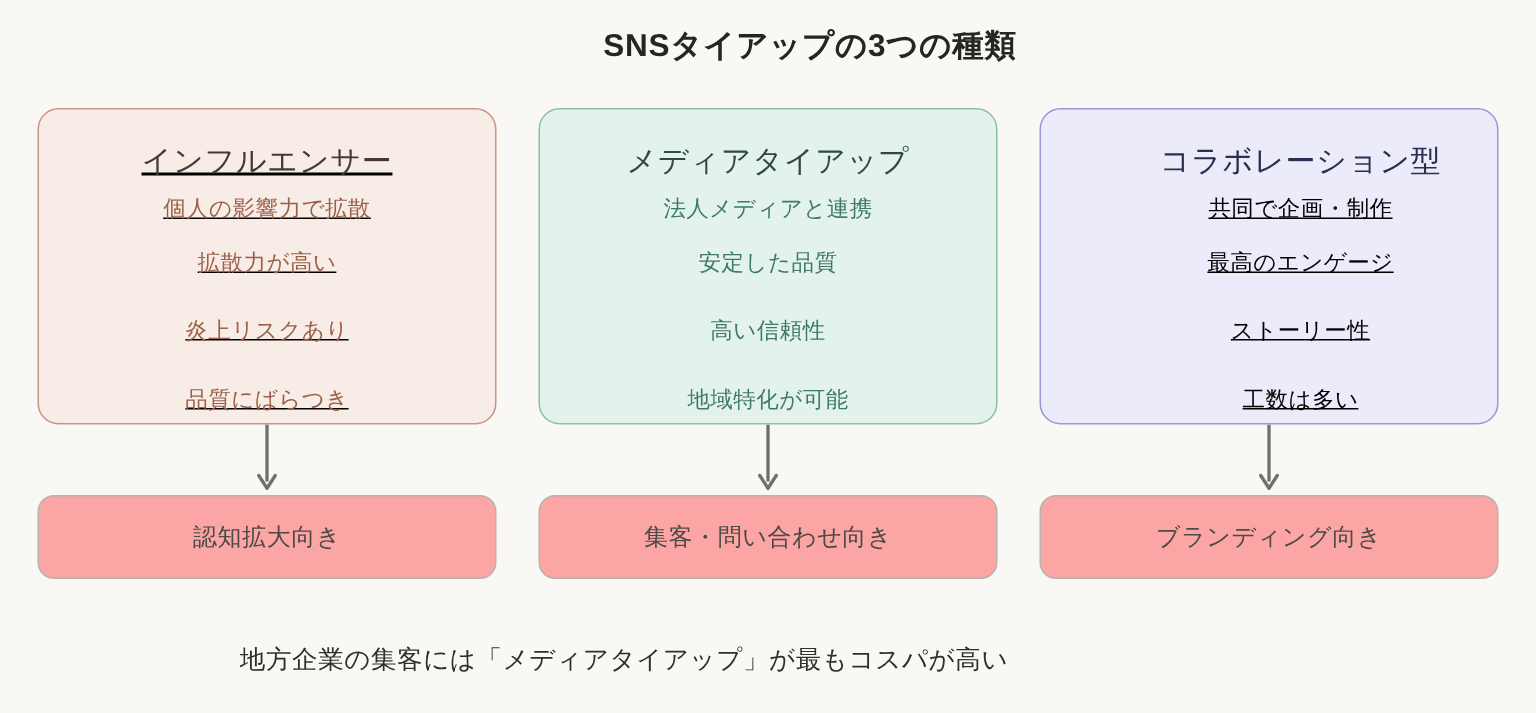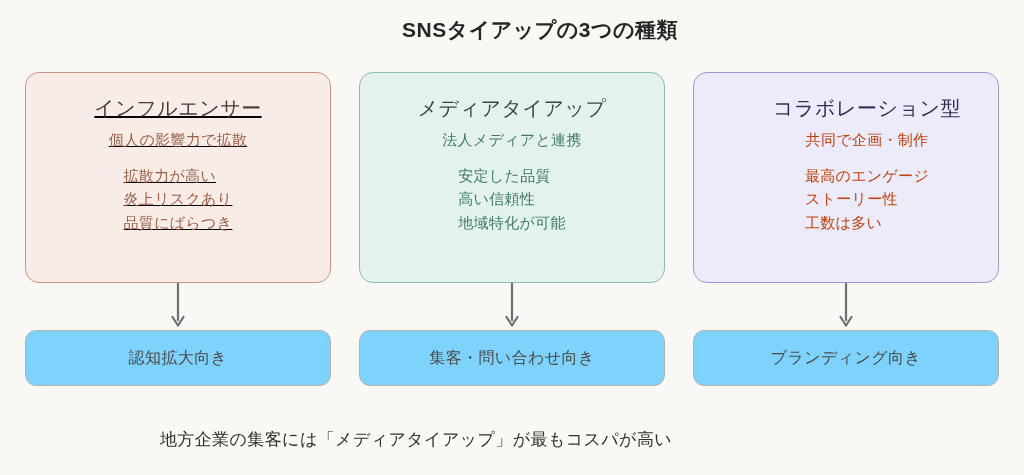--- a/index.html
+++ b/index.html
@@ -70,21 +70,22 @@
   }
   .card-sub {
     font-size: 15px;
     line-height: 1.4;
     margin-bottom: 16px;
     letter-spacing: 0.3px;
   }
   .card-points {
     display: flex;
     flex-direction: column;
-    gap: 3px;
+    align-items: center;
+    gap: 25px;
   }
   .card-point {
     font-size: 15px;
     line-height: 1.35;
     letter-spacing: 0.3px;
   }
 
   
   .card.theme-rose {
     background: #f8ece7;
@@ -105,36 +106,36 @@
   .theme-green .card-point { color: #3d7b67; }
 
   
   .card.theme-purple {
     background: #ecebf9;
     border-color: #9b97d9;
     padding-left: 42px;
   }
   .theme-purple .card-title { color: #2d2d52; }
   .theme-purple .card-sub,
-  .theme-purple .card-point { color: #c2410c; }
+  .theme-purple .card-point { color: #000000; text-decoration: underline; }
 
   
   .arrow {
     width: 20px;
     height: 47px;
     display: block;
   }
 
   
   .result-box {
     box-sizing: border-box;
     width: 306px;
     height: 56px;
     border-radius: 11px;
-    background: #7dd3fc;
+    background: #fca5a5;
     border: 1.5px solid #b6b3ad;
     display: flex;
     align-items: center;
     justify-content: center;
     font-size: 16px;
     color: #4c4a47;
     letter-spacing: 0.4px;
   }
 
   

